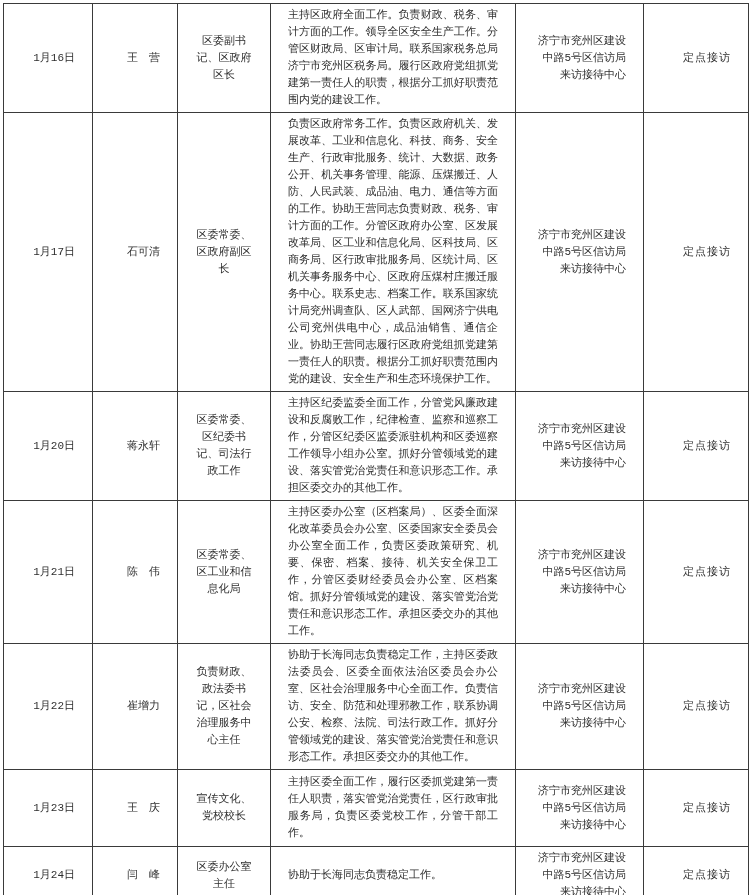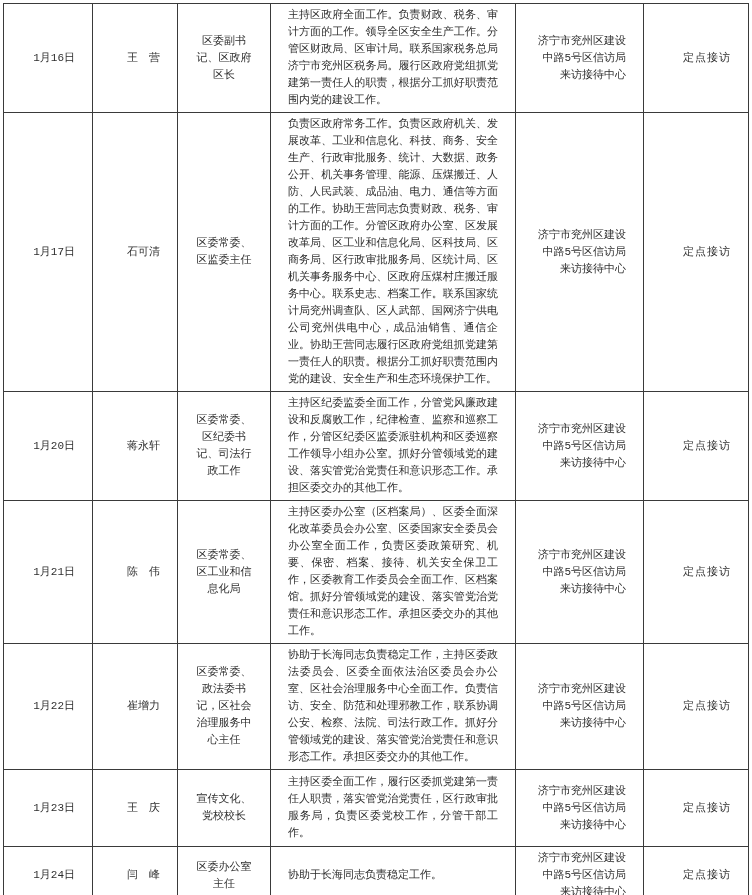--- a/index.html
+++ b/index.html
@@ -81,45 +81,45 @@
     <td class="col-date">1月16日</td>
     <td class="col-name">王　营</td>
     <td class="col-title">区委副书记、区政府区长</td>
     <td class="col-duties">主持区政府全面工作。负责财政、税务、审计方面的工作。领导全区安全生产工作。分管区财政局、区审计局。联系国家税务总局济宁市兖州区税务局。履行区政府党组抓党建第一责任人的职责，根据分工抓好职责范围内党的建设工作。</td>
     <td class="col-location">济宁市兖州区建设中路5号区信访局来访接待中心</td>
     <td class="col-type">定点接访</td>
   </tr>
         <tr>
     <td class="col-date">1月17日</td>
     <td class="col-name">石可清</td>
-    <td class="col-title">区委常委、区监委主任</td>
+    <td class="col-title">区委常委、区政府副区长</td>
     <td class="col-duties">负责区政府常务工作。负责区政府机关、发展改革、工业和信息化、科技、商务、安全生产、行政审批服务、统计、大数据、政务公开、机关事务管理、能源、压煤搬迁、人防、人民武装、成品油、电力、通信等方面的工作。协助王营同志负责财政、税务、审计方面的工作。分管区政府办公室、区发展改革局、区工业和信息化局、区科技局、区商务局、区行政审批服务局、区统计局、区机关事务服务中心、区政府压煤村庄搬迁服务中心。联系史志、档案工作。联系国家统计局兖州调查队、区人武部、国网济宁供电公司兖州供电中心，成品油销售、通信企业。协助王营同志履行区政府党组抓党建第一责任人的职责。根据分工抓好职责范围内党的建设、安全生产和生态环境保护工作。</td>
     <td class="col-location">济宁市兖州区建设中路5号区信访局来访接待中心</td>
     <td class="col-type">定点接访</td>
   </tr>
         <tr>
     <td class="col-date">1月20日</td>
     <td class="col-name">蒋永轩</td>
     <td class="col-title">区委常委、区纪委书记、司法行政工作</td>
     <td class="col-duties">主持区纪委监委全面工作，分管党风廉政建设和反腐败工作，纪律检查、监察和巡察工作，分管区纪委区监委派驻机构和区委巡察工作领导小组办公室。抓好分管领域党的建设、落实管党治党责任和意识形态工作。承担区委交办的其他工作。</td>
     <td class="col-location">济宁市兖州区建设中路5号区信访局来访接待中心</td>
     <td class="col-type">定点接访</td>
   </tr>
         <tr>
     <td class="col-date">1月21日</td>
     <td class="col-name">陈　伟</td>
     <td class="col-title">区委常委、区工业和信息化局</td>
-    <td class="col-duties">主持区委办公室（区档案局）、区委全面深化改革委员会办公室、区委国家安全委员会办公室全面工作，负责区委政策研究、机要、保密、档案、接待、机关安全保卫工作，区委教育工作委员会全面工作、区档案馆。抓好分管领域党的建设、落实管党治党责任和意识形态工作。承担区委交办的其他工作。</td>
+    <td class="col-duties">主持区委办公室（区档案局）、区委全面深化改革委员会办公室、区委国家安全委员会办公室全面工作，负责区委政策研究、机要、保密、档案、接待、机关安全保卫工作，分管区委财经委员会办公室、区档案馆。抓好分管领域党的建设、落实管党治党责任和意识形态工作。承担区委交办的其他工作。</td>
     <td class="col-location">济宁市兖州区建设中路5号区信访局来访接待中心</td>
     <td class="col-type">定点接访</td>
   </tr>
         <tr>
     <td class="col-date">1月22日</td>
     <td class="col-name">崔增力</td>
-    <td class="col-title">区委常委、政法委书记，区社会治理服务中心主任</td>
+    <td class="col-title">负责财政、政法委书记，区社会治理服务中心主任</td>
     <td class="col-duties">协助于长海同志负责稳定工作，主持区委政法委员会、区委全面依法治区委员会办公室、区社会治理服务中心全面工作。负责信访、安全、防范和处理邪教工作，联系协调公安、检察、法院、司法行政工作。抓好分管领域党的建设、落实管党治党责任和意识形态工作。承担区委交办的其他工作。</td>
     <td class="col-location">济宁市兖州区建设中路5号区信访局来访接待中心</td>
     <td class="col-type">定点接访</td>
   </tr>
         <tr>
     <td class="col-date">1月23日</td>
     <td class="col-name">王　庆</td>
     <td class="col-title">宣传文化、党校校长</td>
     <td class="col-duties">主持区委全面工作，履行区委抓党建第一责任人职责，落实管党治党责任，区行政审批服务局，负责区委党校工作，分管干部工作。</td>
     <td class="col-location">济宁市兖州区建设中路5号区信访局来访接待中心</td>

